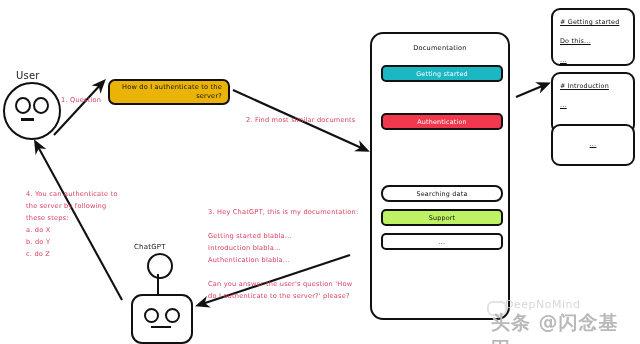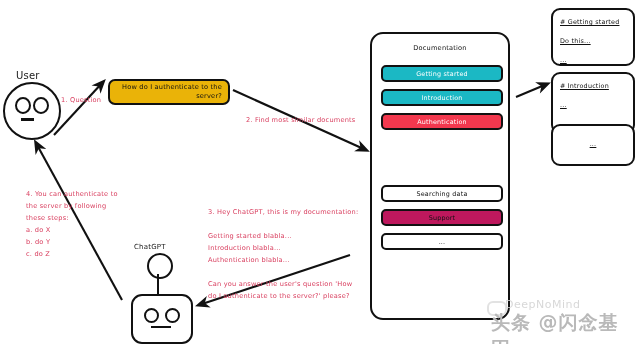--- a/index.html
+++ b/index.html
@@ -109,24 +109,23 @@
 <div class="abs" id="robot-antenna-stem"></div>
 <div class="abs" id="robot-head">
   <div class="r-eye" style="left:11px;top:12px;"></div>
   <div class="r-eye" style="left:32px;top:12px;"></div>
   <div id="robot-mouth"></div>
 </div>
 
 <div class="abs" id="doc-panel">
   <div class="hand" id="doc-title">Documentation</div>
   <div class="doc-item hand" style="top: 31px; background: rgb(27, 184, 196); color: rgb(255, 255, 255);">Getting started</div>
-  <div class="doc-item hand" style="top: 55px; background: rgb(27, 184, 196); color: rgb(255, 255, 255);">Introduction</div>
   <div class="doc-item hand" style="top: 79px; background: rgb(242, 56, 78); color: rgb(255, 255, 255);">Authentication</div>
-  <div class="doc-item hand" style="top: 151px; background: rgb(255, 255, 255); color: rgb(17, 17, 17);">Searching data</div>
-  <div class="doc-item hand" style="top: 175px; background: #be185d; color: rgb(17, 17, 17);">Support</div>
+  <div class="doc-item hand" style="top: 151px; background: rgb(255, 255, 255); color: rgb(17, 17, 17); border-radius: 8px;">Searching data</div>
+  <div class="doc-item hand" style="top: 175px; background: #bef264; color: rgb(17, 17, 17);">Support</div>
   <div class="doc-item hand" style="top: 199px; background: rgb(255, 255, 255); color: rgb(17, 17, 17);">...</div>
 </div>
 
 <div class="card hand" id="card-1" style="top:8px;height:58px;"># Getting started
 
 Do this...
 
 ...</div>
 <div class="card hand" id="card-2" style="top:72px;height:62px;"># Introduction
 

